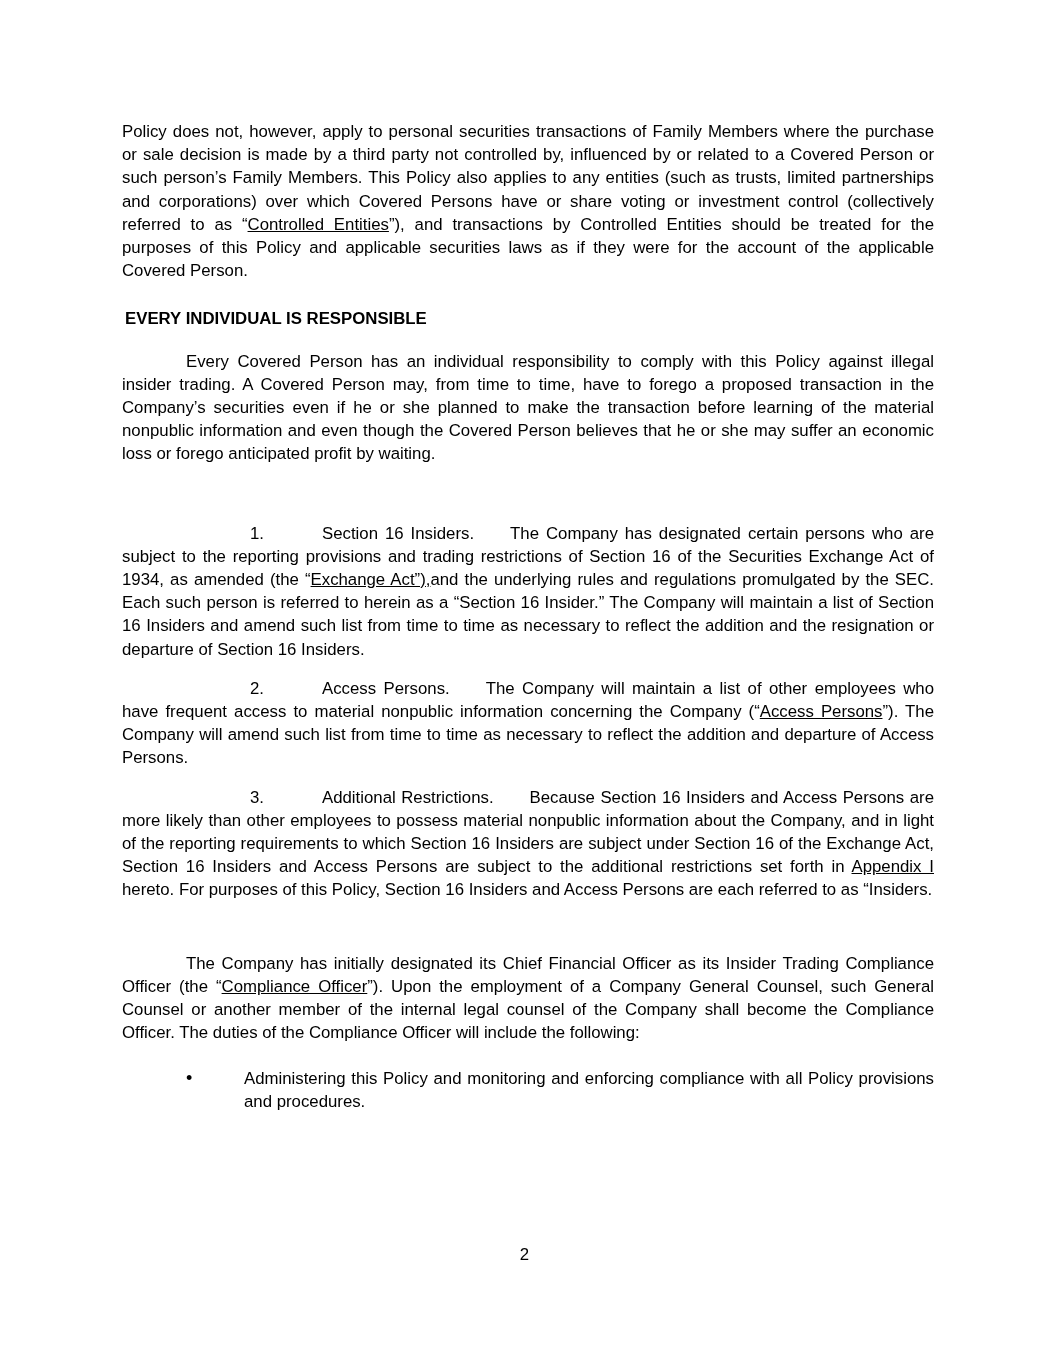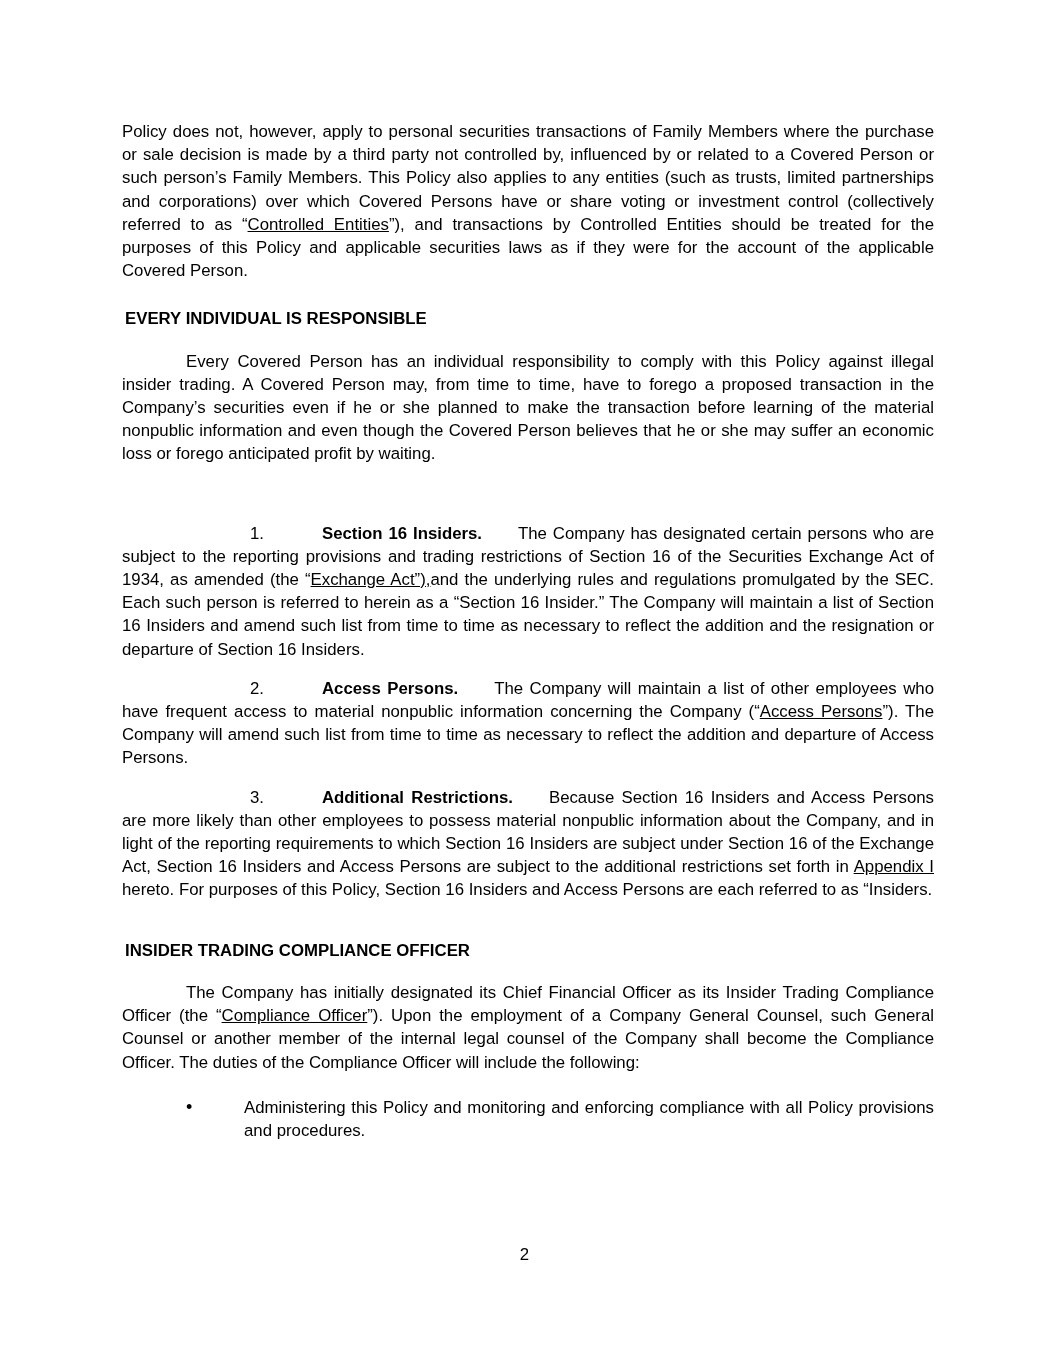--- a/index.html
+++ b/index.html
@@ -48,21 +48,21 @@
     position: relative;
     text-align: justify;
   }
   .num-indent {
     text-indent: 64px;
   }
   .numlabel {
     display: inline-block;
   }
   .runin {
-    font-weight: bold;
+    font-weight: normal;
   }
   .u {
     text-decoration: underline;
   }
   ul.bullets {
     margin: 0;
     padding: 0 0 0 64px;
     list-style: none;
   }
   ul.bullets li {
@@ -123,21 +123,20 @@
     <div class="gap-sm"></div>
 
     <p class="para numbered num-indent"><span class="numlabel">2.</span><span class="tab"></span><span class="runin">Access Persons.</span><span class="tab-sm"></span><span>The Company will maintain a list of other employees who have frequent access to material nonpublic information concerning the Company (“</span><span class="u">Access Persons</span><span>”). The Company will amend such list from time to time as necessary to reflect the addition and departure of Access Persons.</span></p>
 
     <div class="gap-sm"></div>
 
     <p class="para numbered num-indent"><span class="numlabel">3.</span><span class="tab"></span><span class="runin">Additional Restrictions.</span><span class="tab-sm"></span><span>Because Section 16 Insiders and Access Persons are more likely than other employees to possess material nonpublic information about the Company, and in light of the reporting requirements to which Section 16 Insiders are subject under Section 16 of the Exchange Act, Section 16 Insiders and Access Persons are subject to the additional restrictions set forth in </span><span class="u">Appendix I</span><span> hereto. For purposes of this Policy, Section 16 Insiders and Access Persons are each referred to as “Insiders.</span></p>
 
     <div class="gap-lg"></div>
 
-    <h2 class="heading">INSIDER TRADING COMPLIANCE OFFICER</h2>
 
     <div class="gap-sm"></div>
 
     <p class="para indent"><span>The Company has initially designated its Chief Financial Officer as its Insider Trading Compliance Officer (the “</span><span class="u">Compliance Officer</span><span>”). Upon the employment of a Company General Counsel, such General Counsel or another member of the internal legal counsel of the Company shall become the Compliance Officer. The duties of the Compliance Officer will include the following:</span></p>
 
     <div class="gap-md"></div>
 
     <ul class="bullets">
       <li><span class="bullet">•</span><span>Administering this Policy and monitoring and enforcing compliance with all Policy provisions and procedures.</span></li>
     </ul>

